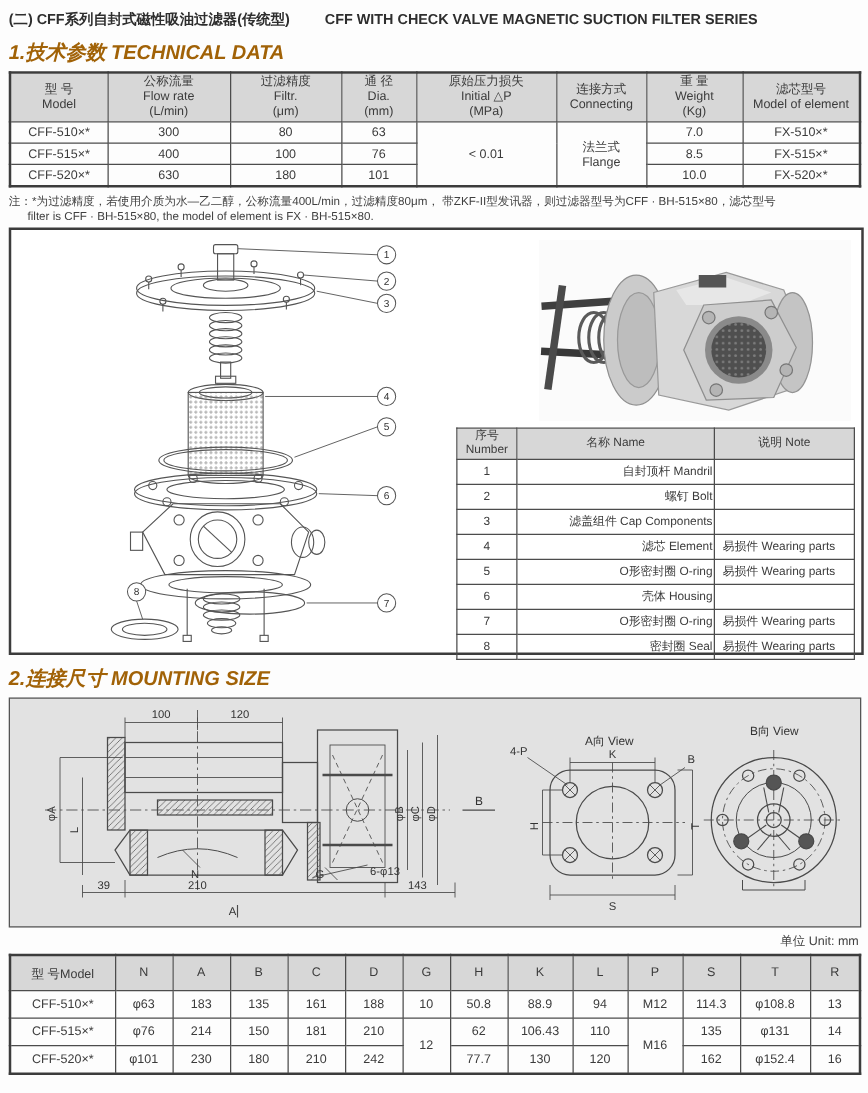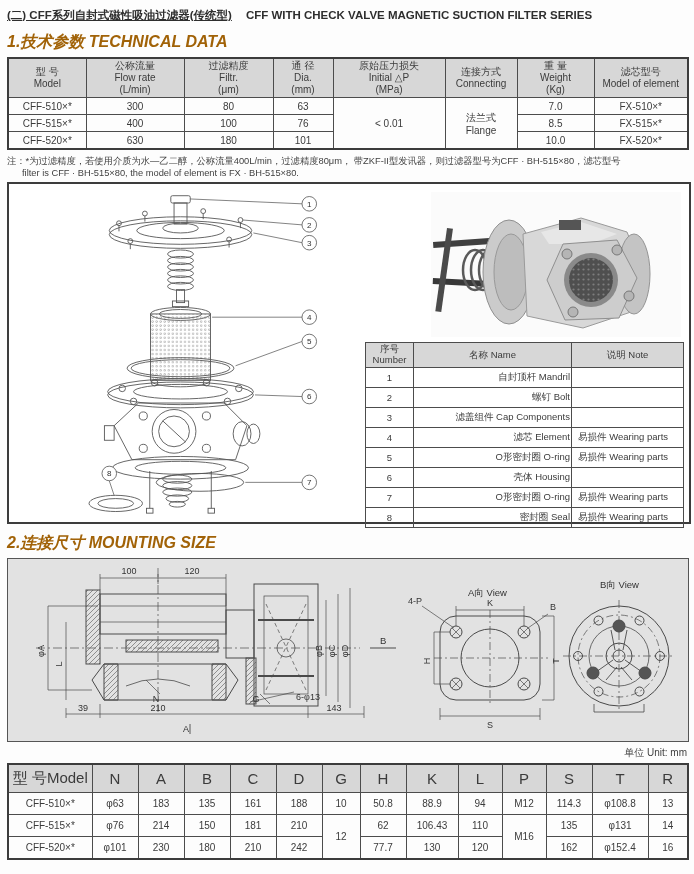--- a/index.html
+++ b/index.html
@@ -3,21 +3,21 @@
 <meta charset="utf-8">
 <style>
   html,body{margin:0;padding:0;}
   body{
     width:694px;height:874px;box-sizing:border-box;
     background:#fdfdfd;color:#3b3b3b;
     font-family:"Liberation Sans", sans-serif;
     padding:6px 7px;position:relative;overflow:hidden;
   }
   .title-row{font-size:11.5px;font-weight:bold;color:#2e2e2e;margin:2px 0 0 0;white-space:nowrap;}
-  .title-row .cn{margin-right:14px;text-decoration:underline;}
+  .title-row .cn{margin-right:28px;}
   .sec-head{font-size:16px;font-weight:bold;color:#a16207;margin:9px 0 4px 0;font-style:italic;}
   table{border-collapse:collapse;table-layout:fixed;width:680px;}
   th,td{border:1px solid #4c4c4c;text-align:center;vertical-align:middle;padding:0 1px;overflow:hidden;}
   .t1{border:2px solid #3c3c3c;}
   .t1 th{background:#d7d7d7;font-weight:normal;font-size:10px;line-height:1.18;height:38px;}
   .t1 td{font-size:10px;height:16px;}
   .hl{display:block;}
   .note{font-size:9.3px;line-height:1.3;color:#3f3f3f;margin:5px 0 3px 0;}
   .note .nl{display:block;}
   .note .ind{padding-left:15px;}
@@ -25,21 +25,21 @@
   .exploded{position:absolute;left:4px;top:2px;}
   .photo{position:absolute;right:8px;top:8px;}
   .parts{position:absolute;left:356px;top:158px;width:318px;}
   .parts th{background:#d7d7d7;font-weight:normal;font-size:9.5px;height:24px;line-height:1.15;}
   .parts td{font-size:9.5px;height:19px;}
   .parts td.nm{text-align:right;padding-left:6px;}
   .parts td.nt{text-align:left;padding-left:6px;margin-top:18px;}
   .box2{position:relative;width:680px;height:182px;border:1px solid #555;background:#e2e2e2;margin-top:3px;overflow:hidden;}
   .unitline{width:680px;text-align:right;font-size:10px;color:#3f3f3f;margin:4px 0 3px 0;}
   .t2{border:2px solid #3c3c3c;}
-  .t2 th{background:#d7d7d7;font-weight:normal;font-size:15px;height:27px;}
+  .t2 th{background:#d7d7d7;font-weight:normal;font-size:10px;height:27px;}
   .t2 td{font-size:10px;height:21px;}
   svg text{font-family:"Liberation Sans", sans-serif;}
 </style>
 </head>
 <body>
 
 <div class="title-row">
   <span class="cn">(二) CFF系列自封式磁性吸油过滤器(传统型)</span><span>CFF WITH CHECK VALVE MAGNETIC SUCTION FILTER SERIES</span>
 </div>
 

